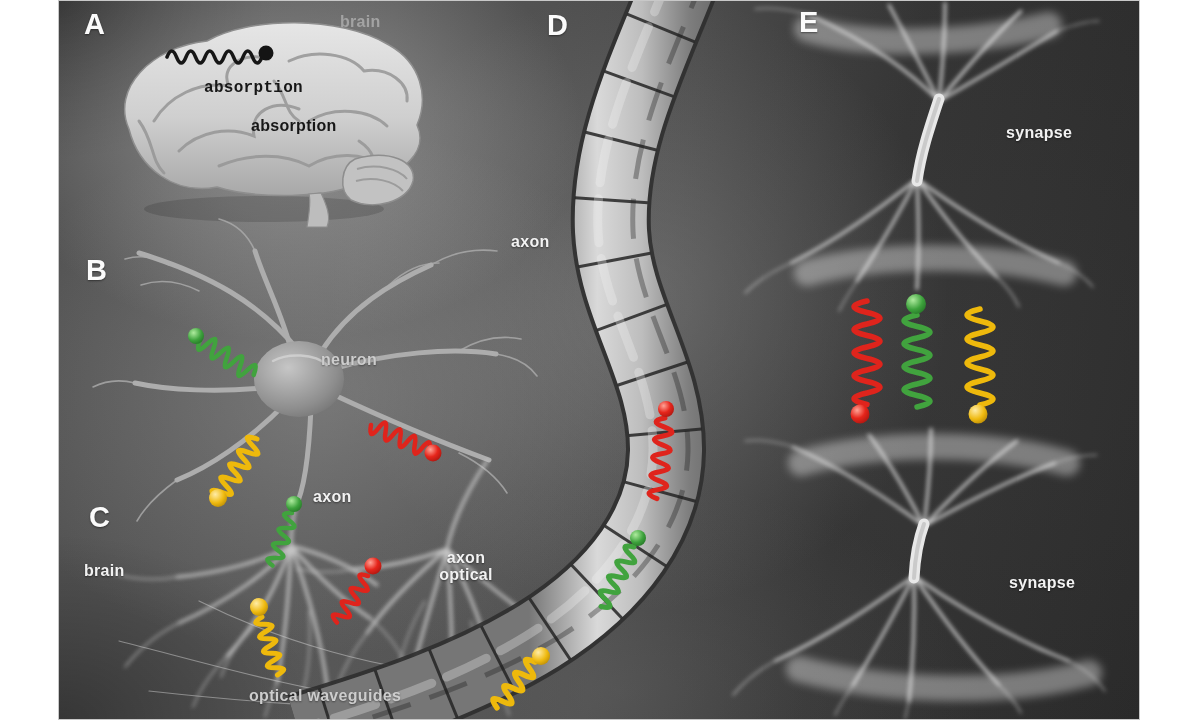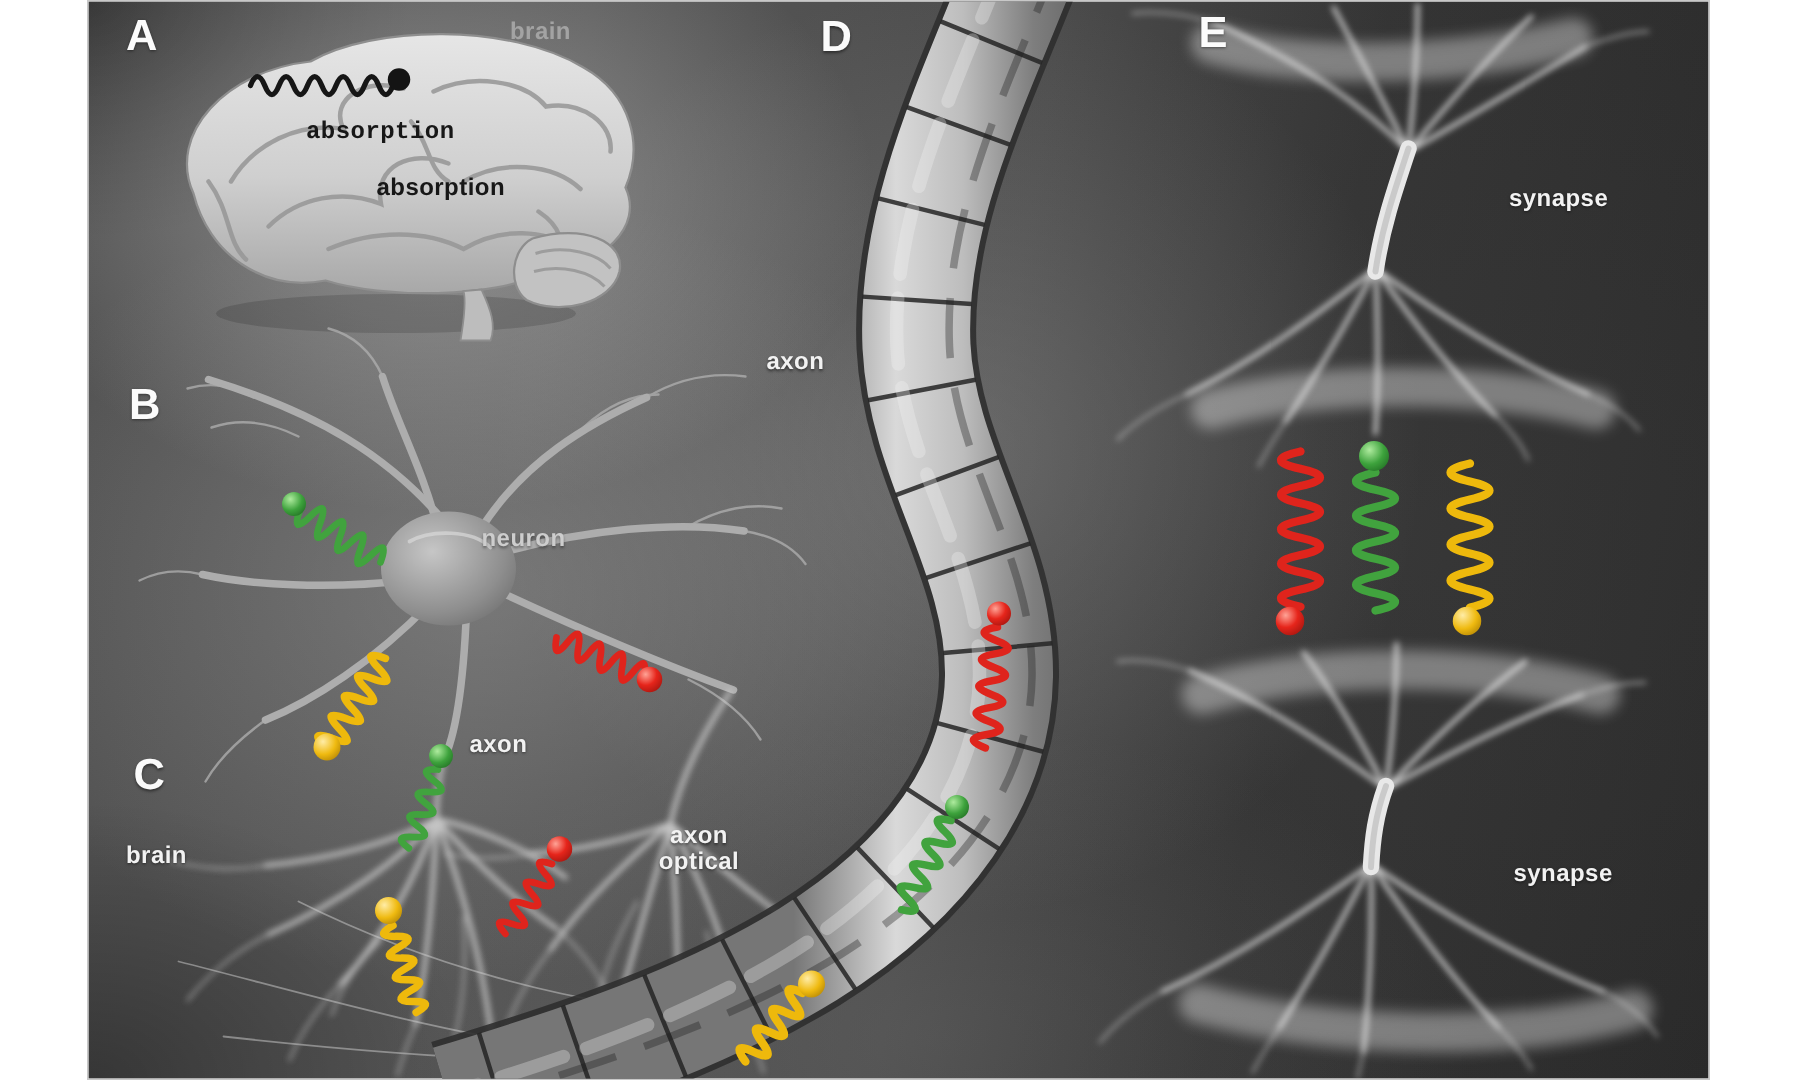--- a/index.html
+++ b/index.html
@@ -314,20 +314,21 @@
   <div class="lbl panel-letter" style="left:27px;top:254px;">B</div>
   <div class="lbl ltgray sz22" style="left:262px;top:351px;text-align:right;">neuron</div>
 
   <div class="lbl panel-letter" style="left:30px;top:501px;">C</div>
   <div class="lbl white sz22" style="left:25px;top:562px;">brain</div>
   <div class="lbl white sz22" style="left:254px;top:488px;">axon</div>
   <div class="lbl white sz22 center" style="left:345px;top:549px;width:124px;">
     <div>axon</div>
     <div>optical</div>
   </div>
+  <div class="lbl ltgray sz22" style="left:190px;top:687px;">optical waveguides</div>
 
   <div class="lbl panel-letter" style="left:488px;top:9px;">D</div>
   <div class="lbl white sz22" style="left:452px;top:233px;">axon</div>
 
   <div class="lbl panel-letter" style="left:740px;top:6px;">E</div>
   <div class="lbl white sz22" style="left:947px;top:124px;">synapse</div>
   <div class="lbl white sz22" style="left:950px;top:574px;">synapse</div>
  </div>
 </div>
 

